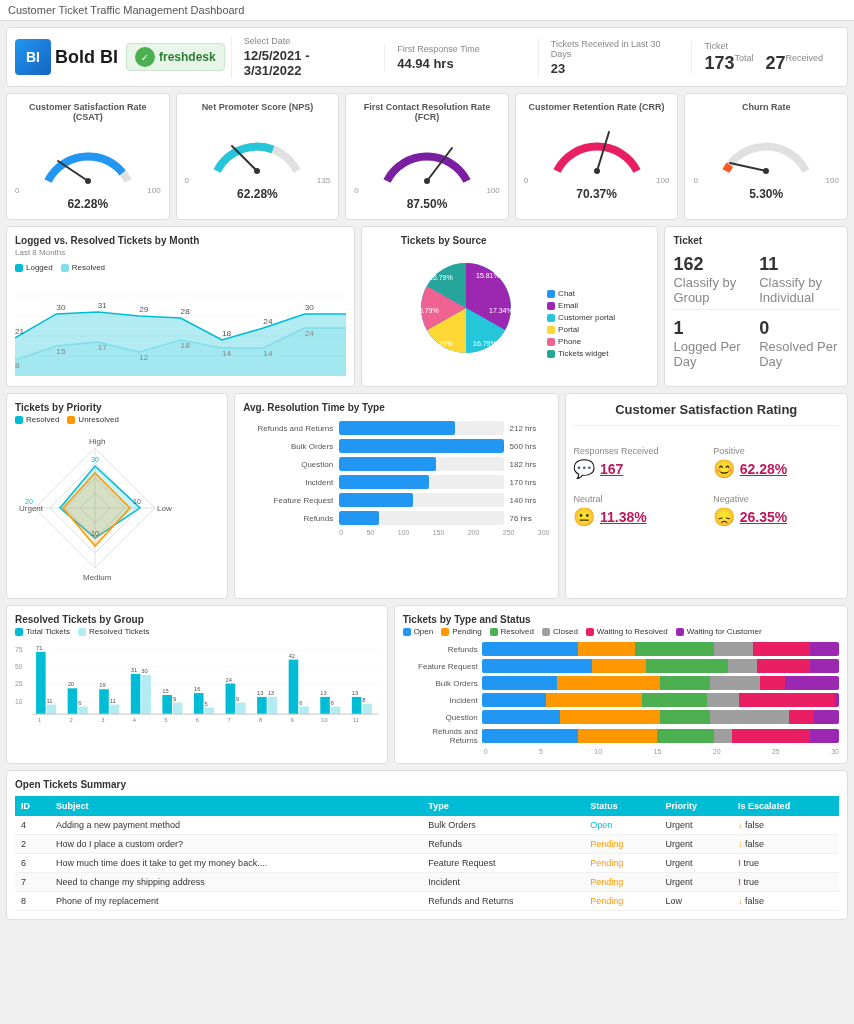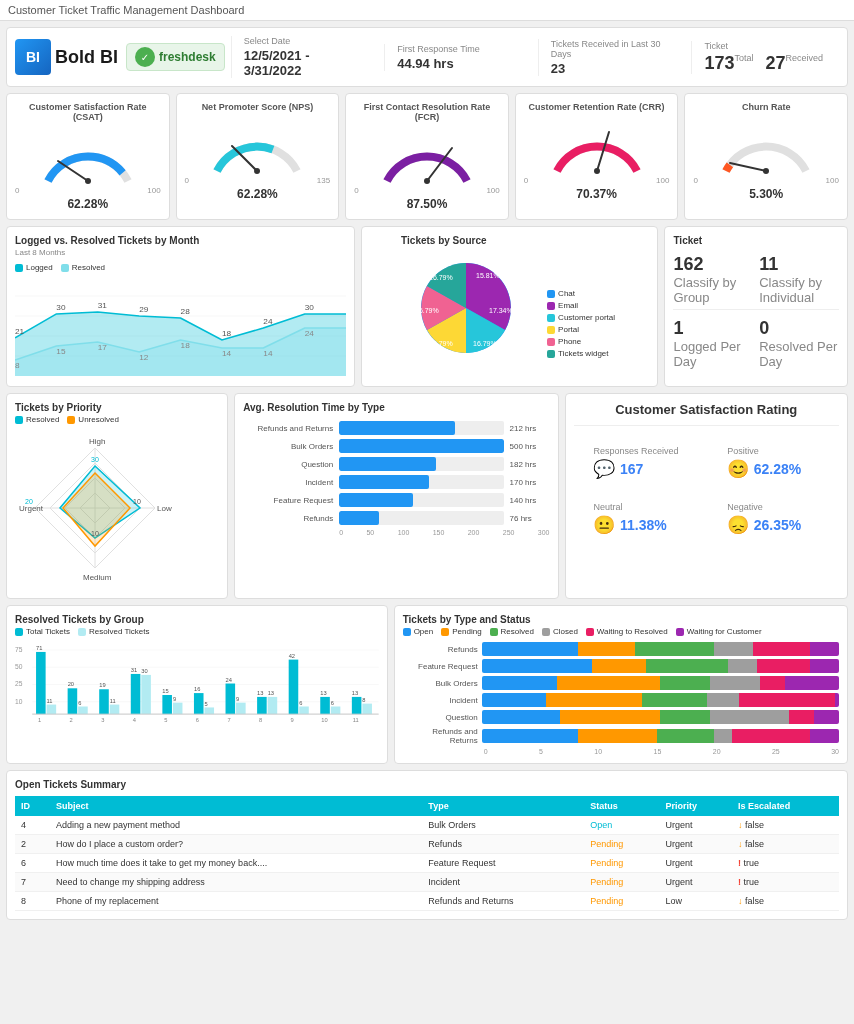--- a/index.html
+++ b/index.html
@@ -59,24 +59,24 @@
     
     .pie-section { display: flex; gap: 16px; align-items: flex-end; }
     .pie-legend { display: flex; flex-direction: column; gap: 3px; font-size: 8px; justify-content: center; }
 
     
     .third-row { display: flex; gap: 6px; }
     .radar-card { flex: 1; }
     .bar-chart-card { flex: 1.5; }
     .csat-card { flex: 1.3; }
 
-    .csat-metrics { display: grid; grid-template-columns: 1fr 1fr; gap: 22px; margin-top: 12px; margin-left: 20px; }
+    .csat-metrics { display: grid; grid-template-columns: 1fr 1fr; gap: 14px; margin-top: 12px; }
     .csat-metric { display: flex; flex-direction: column; gap: 2px; }
     .csat-metric-label { font-size: 9px; color: #888; }
-    .csat-metric-value { font-size: 14px; font-weight: bold; color: #3b82f6; }
+    .csat-metric-value { font-size: 14px; font-weight: bold; color: #be185d; text-decoration: underline; }
 
     
     .fourth-row { display: flex; gap: 6px; }
     .grouped-bar-card { flex: 1; }
     .stacked-bar-card { flex: 1.2; }
 
     
     .table-card { background: #fff; border: 1px solid #ddd; border-radius: 4px; padding: 8px; }
     .table-card table { width: 100%; border-collapse: collapse; }
     .table-card th { background: #00BCD4; color: white; padding: 5px 6px; font-size: 9px; text-align: left; }

